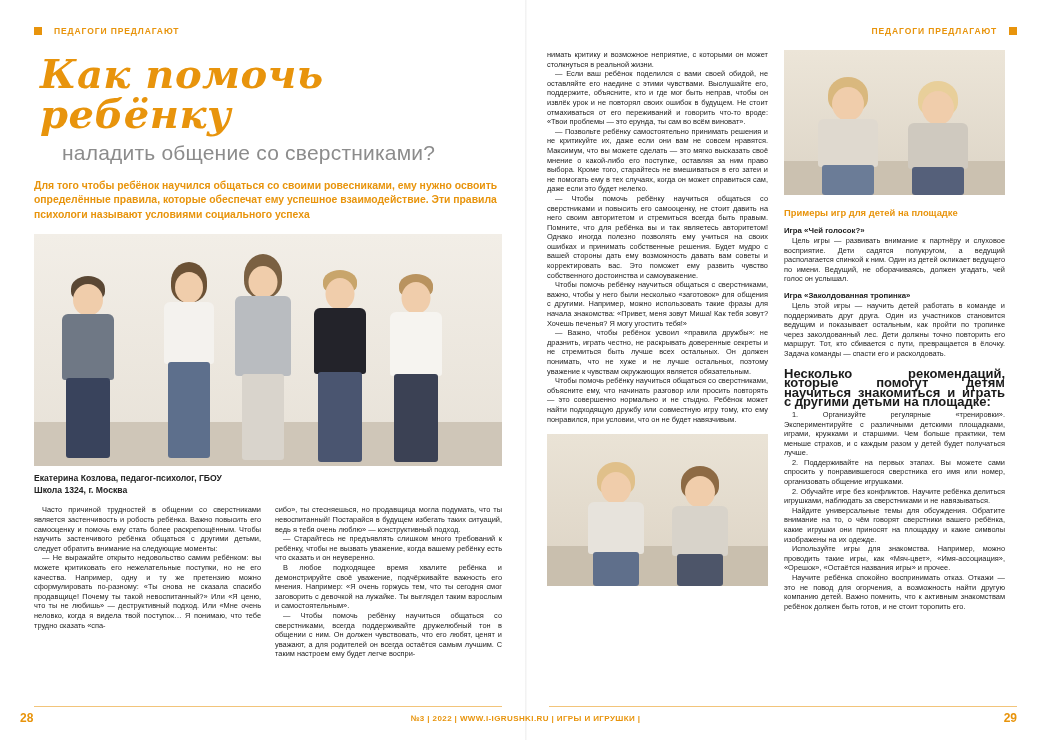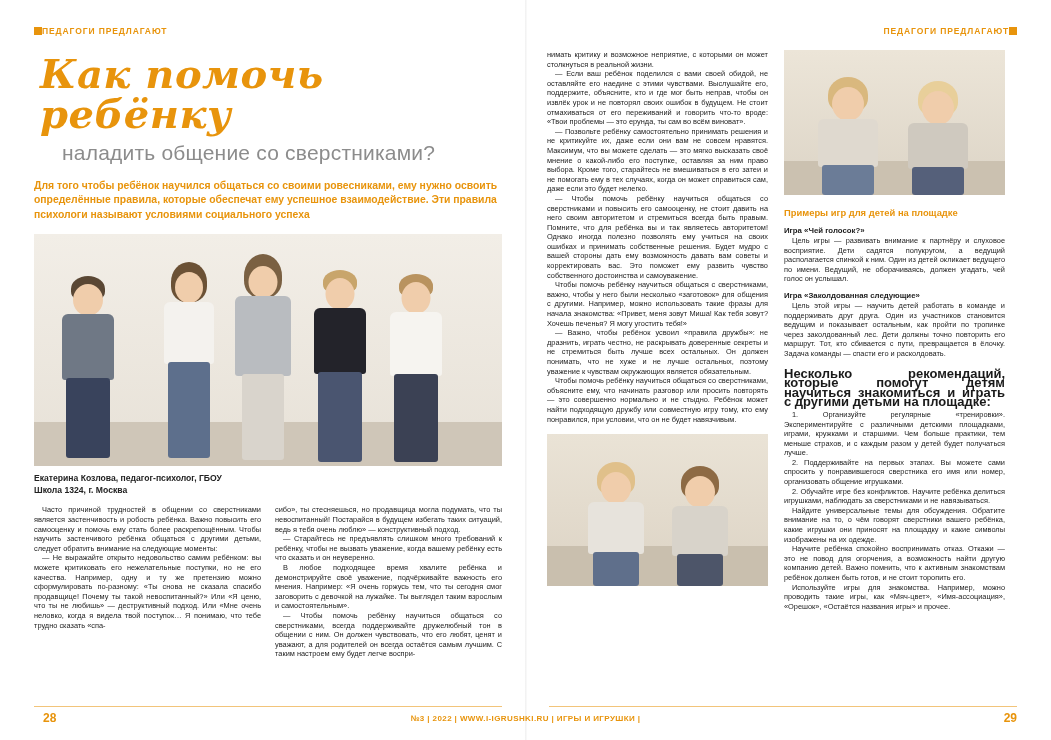--- a/index.html
+++ b/index.html
@@ -39,21 +39,21 @@
     top: 0;
     width: 2px;
     height: 740px;
     background: linear-gradient(to right, rgba(0,0,0,0.06), rgba(0,0,0,0.02));
   }
 
   
   .runhead {
     display: flex;
     align-items: center;
-    gap: 0;
+    gap: 12px;
     font-size: 8.5px;
     font-weight: bold;
     letter-spacing: 0.9px;
     color: #e8940c;
     text-transform: uppercase;
   }
   .runhead.right {
     justify-content: flex-end;
   }
   .runhead .sq {
@@ -174,21 +174,21 @@
     text-align: justify;
     margin: 10px 0 3px 0;
   }
   .folio {
     position: absolute;
     bottom: 15px;
     font-size: 12px;
     font-weight: bold;
     color: #e8940c;
   }
-  .folio-left { left: 43px; }
+  .folio-left { left: 20px; }
   .folio-right { right: 34px; }
   .footer-center {
     position: absolute;
     bottom: 17px;
     left: 0;
     width: 1051px;
     text-align: center;
     font-size: 8px;
     font-weight: bold;
     color: #e8940c;
@@ -386,34 +386,34 @@
           </div>
         </div>
 
         <div class="subhead">Примеры игр для детей на площадке</div>
 
         <div class="gamehead">Игра «Чей голосок?»</div>
         <div class="bodytext">
           <p>Цель игры — развивать внимание к партнёру и слуховое восприятие. Дети садятся полукругом, а ведущий располагается спинкой к ним. Один из детей окликает ведущего по имени. Ведущий, не оборачиваясь, должен угадать, чей голос он услышал.</p>
         </div>
 
-        <div class="gamehead">Игра «Заколдованная следующие»</div>
+        <div class="gamehead">Игра «Заколдованная тропинка»</div>
         <div class="bodytext">
           <p>Цель этой игры — научить детей работать в команде и поддерживать друг друга. Один из участников становится ведущим и показывает остальным, как пройти по тропинке через заколдованный лес. Дети должны точно повторить его маршрут. Тот, кто сбивается с пути, превращается в ёлочку. Задача команды — спасти его и расколдовать.</p>
         </div>
 
         <div class="bold-block">Несколько рекомендаций, которые помогут детям научиться знакомиться и играть с другими детьми на площадке:</div>
 
         <div class="bodytext">
           <p>1. Организуйте регулярные «тренировки». Экспериментируйте с различными детскими площадками, играми, кружками и старшими. Чем больше практики, тем меньше страхов, и с каждым разом у детей будет получаться лучше.</p>
           <p>2. Поддерживайте на первых этапах. Вы можете сами спросить у понравившегося сверстника его имя или номер, организовать общение игрушками.</p>
           <p>2. Обучайте игре без конфликтов. Научите ребёнка делиться игрушками, наблюдать за сверстниками и не навязываться.</p>
           <p>Найдите универсальные темы для обсуждения. Обратите внимание на то, о чём говорят сверстники вашего ребёнка, какие игрушки они приносят на площадку и какие символы изображены на их одежде.</p>
+          <p>Используйте игры для знакомства. Например, можно проводить такие игры, как «Мяч-цвет», «Имя-ассоциация», «Орешок», «Остаётся названия игры» и прочее.</p>
           <p>Научите ребёнка спокойно воспринимать отказ. Откажи — это не повод для огорчения, а возможность найти другую компанию детей. Важно помнить, что к активным знакомствам ребёнок должен быть готов, и не стоит торопить его.</p>
-          <p>Используйте игры для знакомства. Например, можно проводить такие игры, как «Мяч-цвет», «Имя-ассоциация», «Орешок», «Остаётся названия игры» и прочее.</p>
         </div>
       </div>
     </div>
 
     <div class="rule rule-right"></div>
     <div class="folio folio-right">29</div>
   </div>
 
   <div class="footer-center">№3 | 2022 | WWW.I-IGRUSHKI.RU | ИГРЫ И ИГРУШКИ |</div>
 </div>

